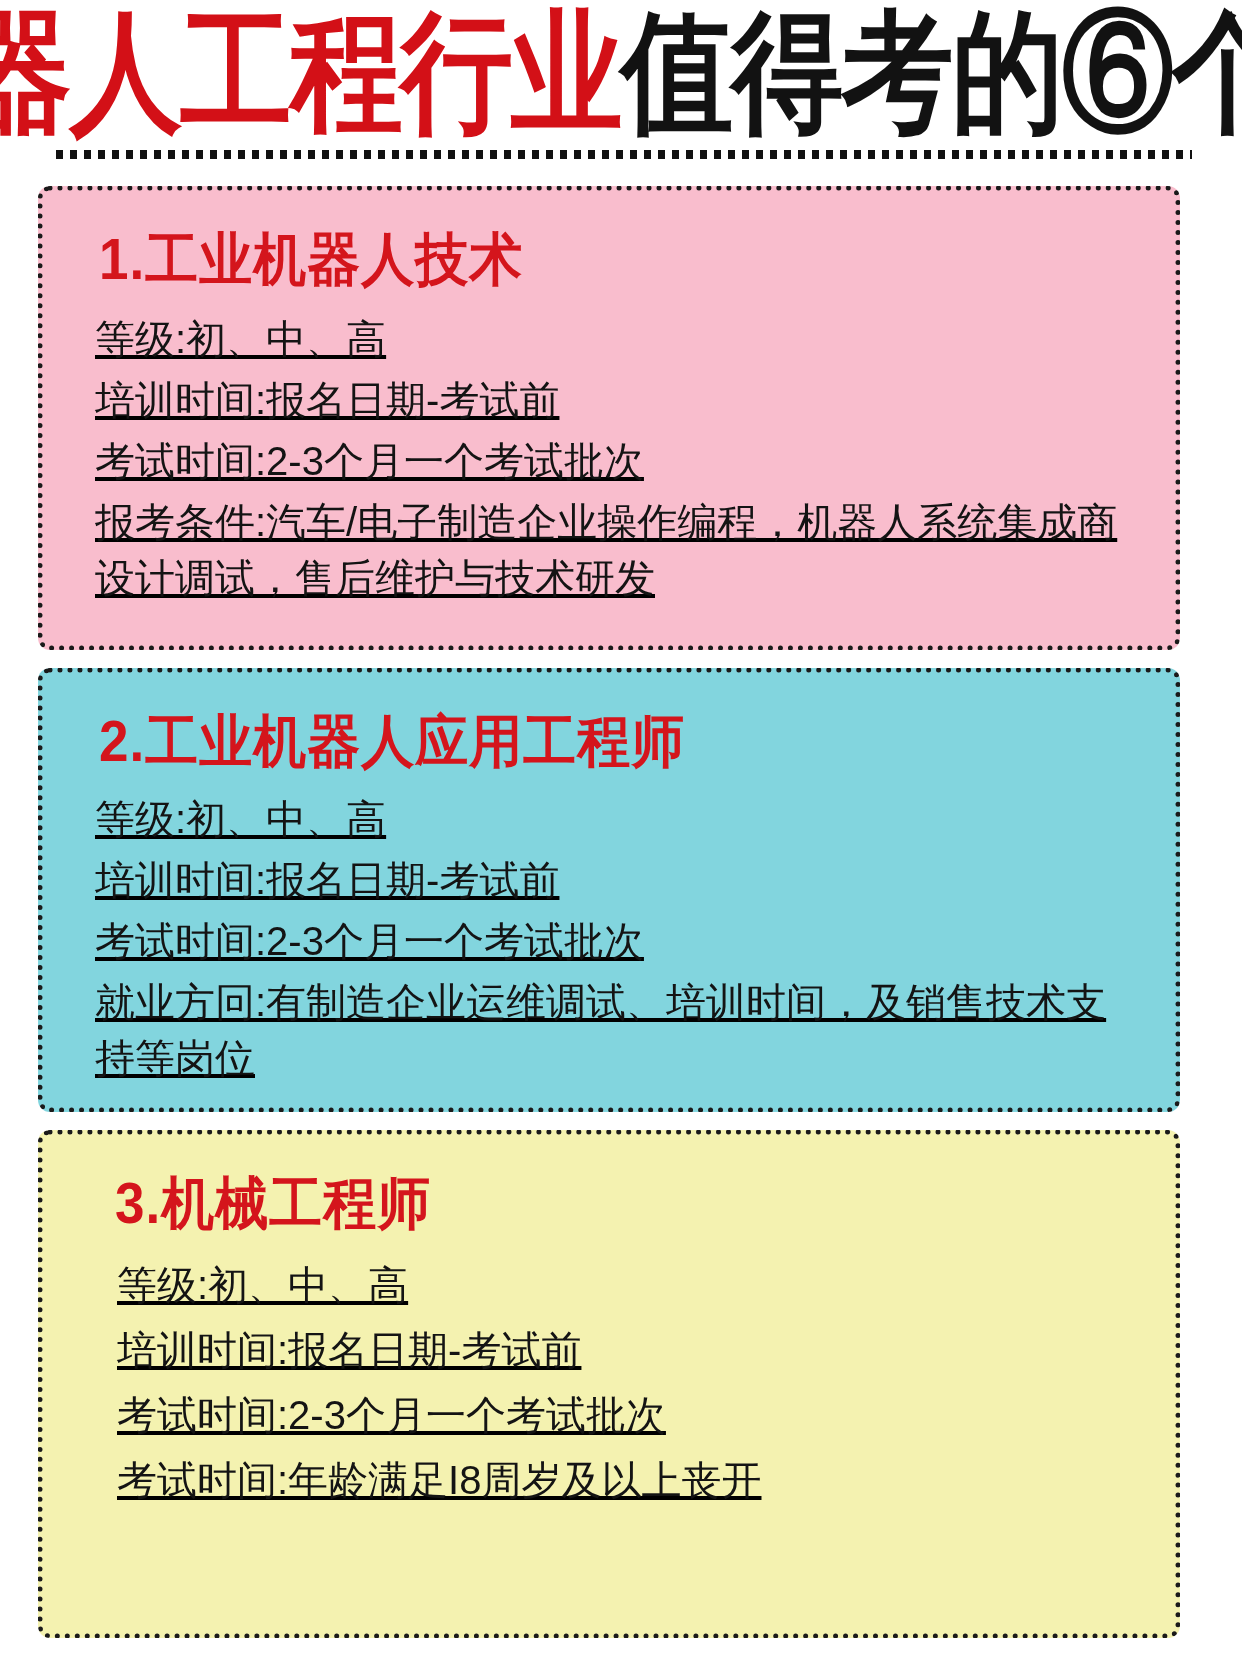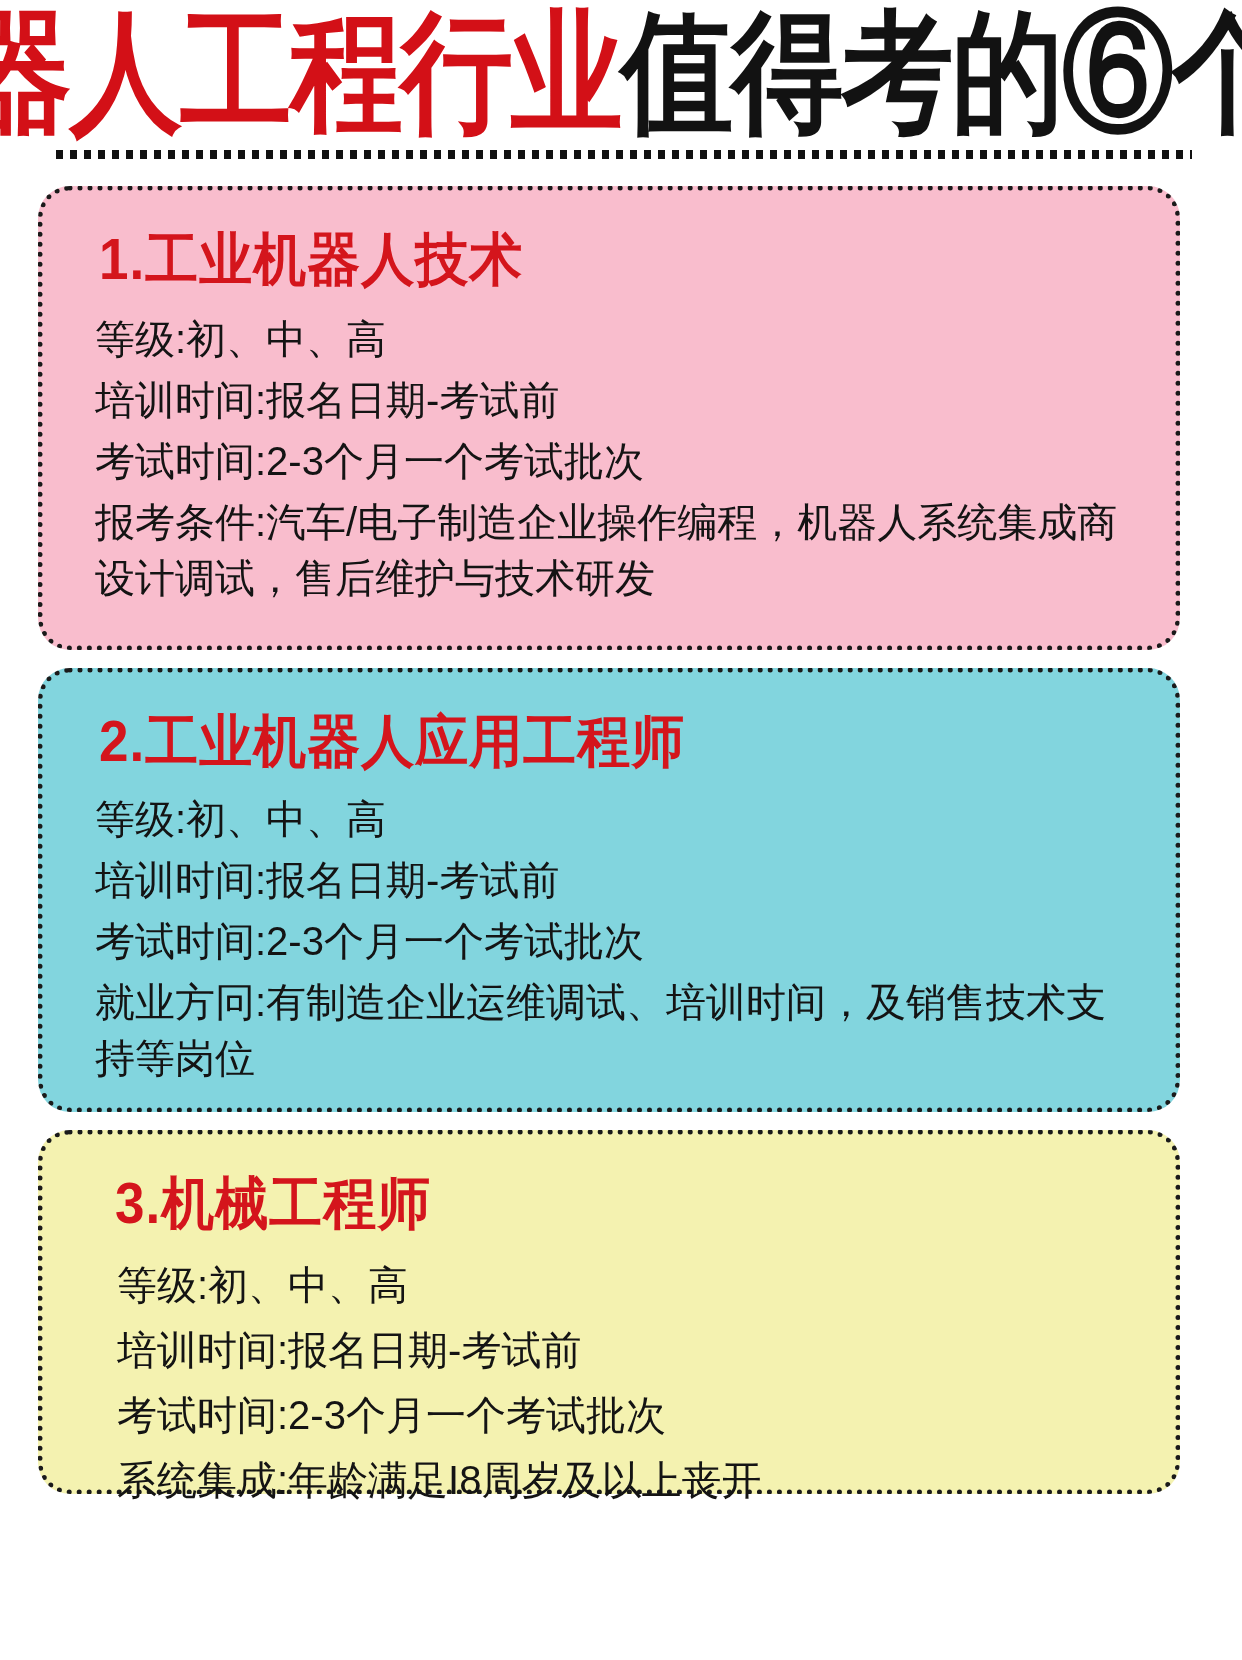--- a/index.html
+++ b/index.html
@@ -56,42 +56,43 @@
       rgba(0,0,0,0) 7px, rgba(0,0,0,0) 14px
     );
   }
 
   
   .card {
     position: absolute;
     left: 38px;
     width: 1142px;
     border: 5px dotted #1a1a1a;
-    border-radius: 32px;
+    border-radius: 12px;
     padding: 26px 44px 22px 50px;
   }
 
   .card.pink   { background: #F9BDCD; top: 186px;  height: 464px; }
   .card.cyan   { background: #82D5DE; top: 668px;  height: 444px; }
-  .card.yellow { background: #F4F2B0; top: 1130px; height: 364px; }
+  .card.yellow { background: #F4F2B0; top: 1130px; height: 508px; }
 
   .card-heading {
     color: #D4151C;
     font-family: "Liberation Sans", "DejaVu Sans", sans-serif;
     font-weight: bold;
     font-size: 53px;
     line-height: 1.1;
     letter-spacing: 1px;
     margin: 14px 0 22px 6px;
     transform: scaleY(1.08);
     transform-origin: left center;
   }
 
   .card-lines {
     margin-left: 2px;
+    text-decoration: underline;
   }
 
   .card-line {
     color: #141414;
     font-family: "Liberation Sans", "DejaVu Sans", sans-serif;
     font-size: 40px;
     font-weight: 500;
     line-height: 1.42;
     letter-spacing: 0px;
     margin-bottom: 4px;
@@ -132,15 +133,15 @@
     <div class="card-line">就业方冋:有制造企业运维调试、培训时间，及销售技术支持等岗位</div>
   </div>
 </div>
 
 <div class="card yellow">
   <div class="card-heading">3.机械工程师</div>
   <div class="card-lines">
     <div class="card-line">等级:初、中、高</div>
     <div class="card-line">培训时间:报名日期-考试前</div>
     <div class="card-line">考试时间:2-3个月一个考试批次</div>
-    <div class="card-line">系统集成:年龄满足I8周岁及以上丧开</div>
+    <div class="card-line">考试时间:年龄满足I8周岁及以上丧开</div>
   </div>
 </div>
 
 </body></html>

